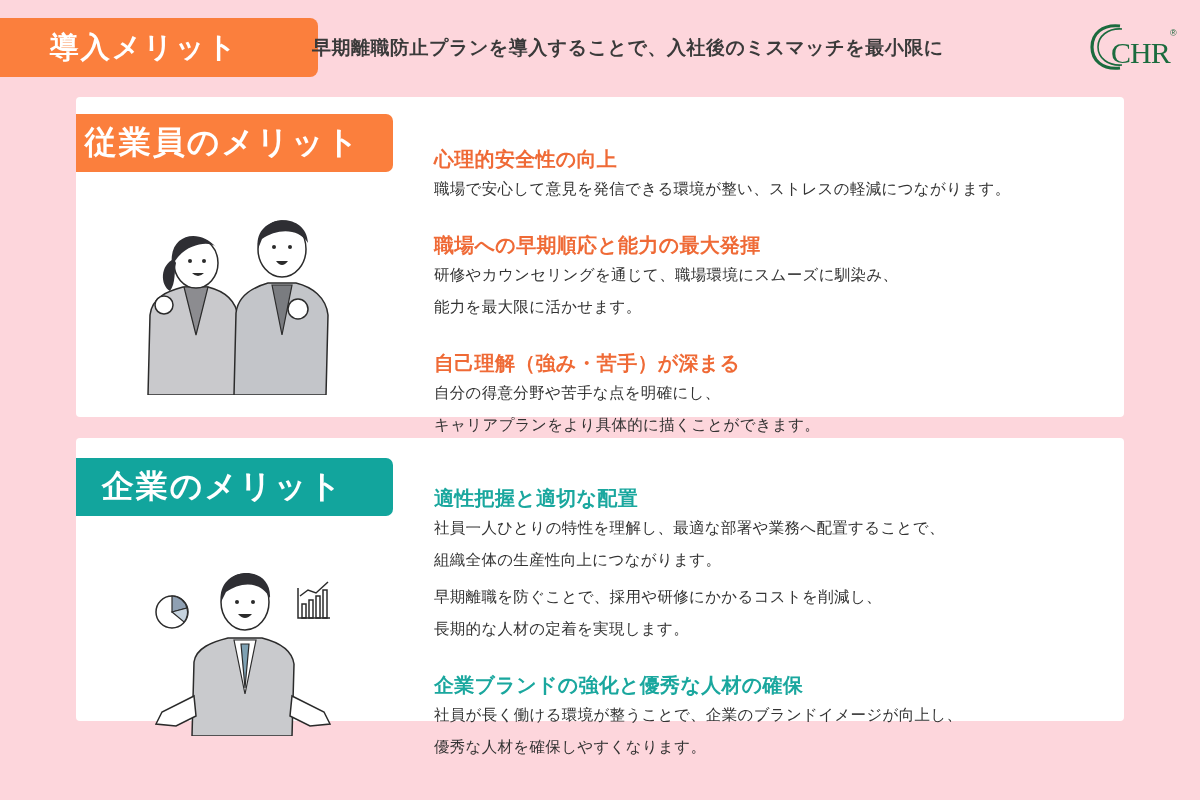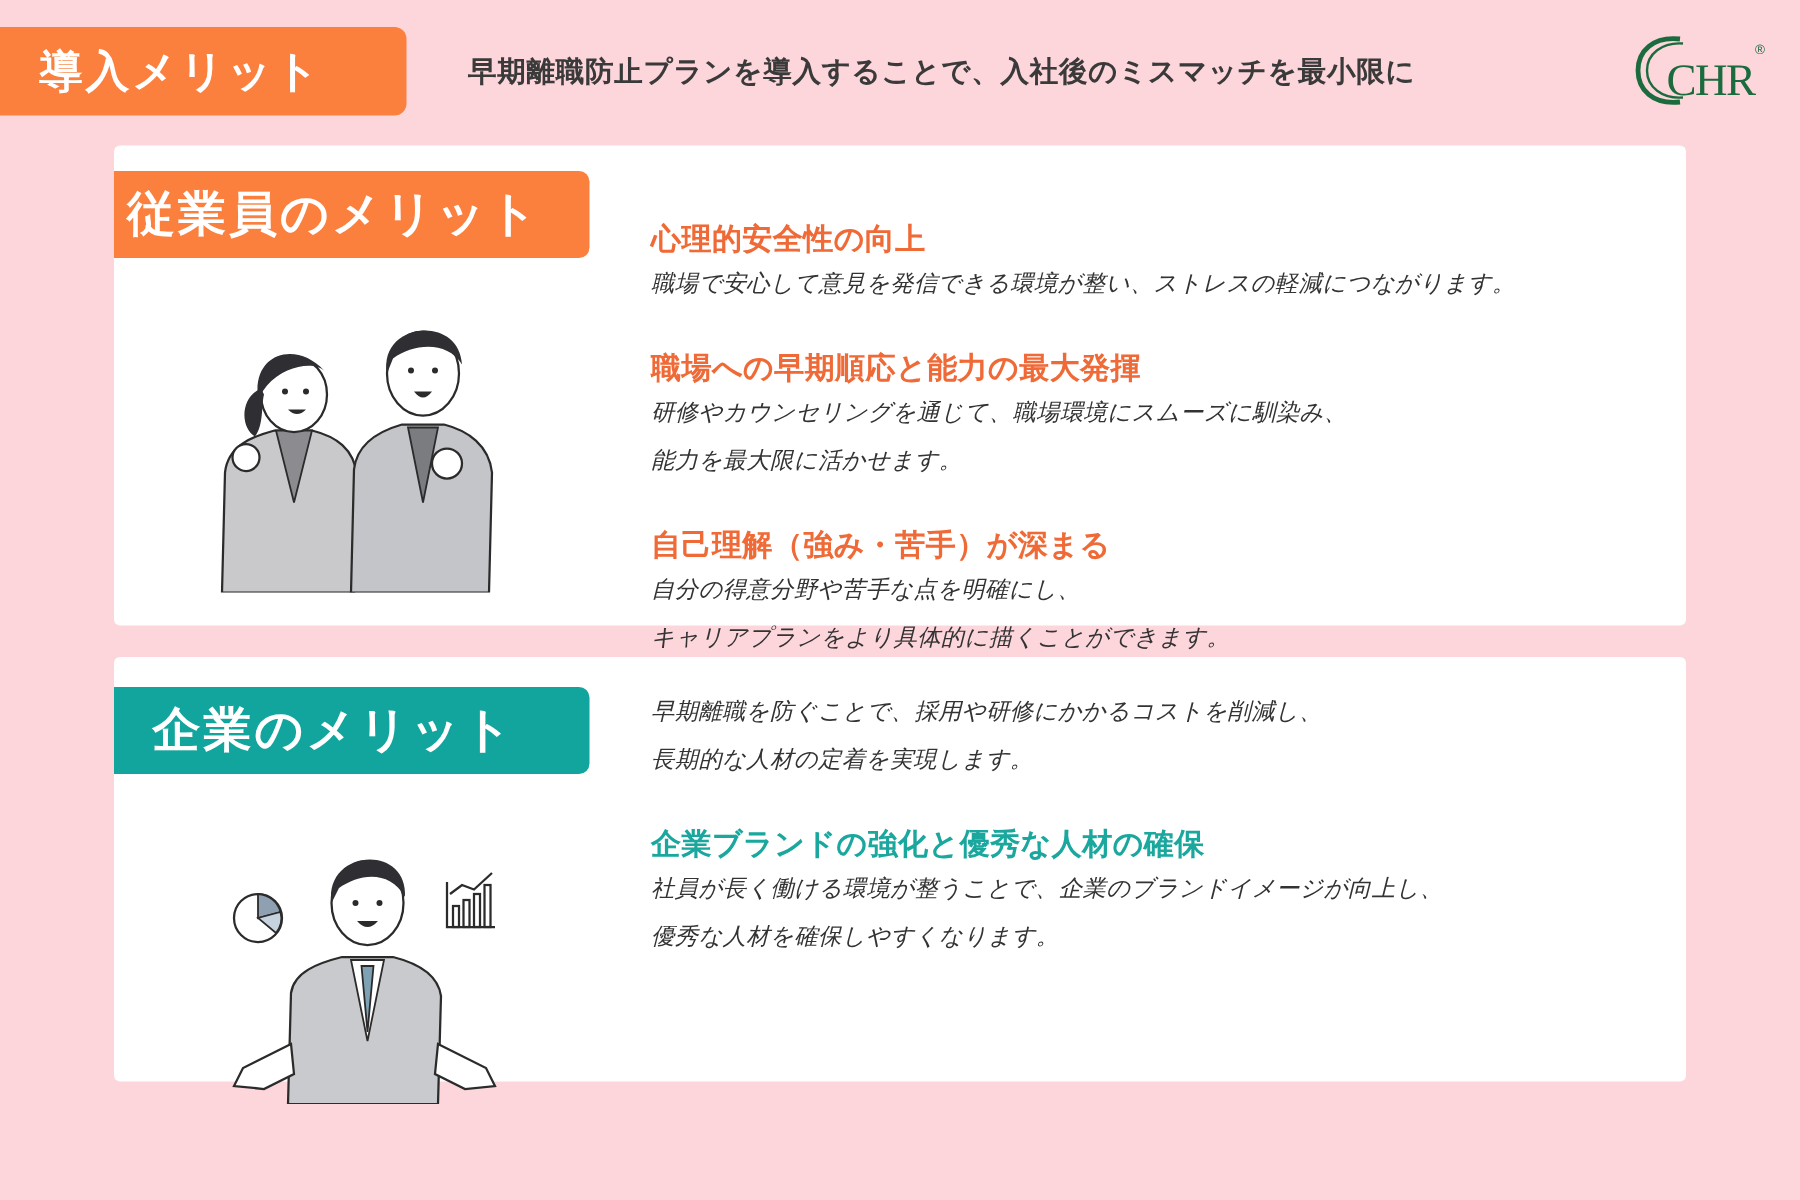--- a/index.html
+++ b/index.html
@@ -4,21 +4,21 @@
   <style>
     * { margin: 0; padding: 0; box-sizing: border-box; }
     html, body { width: 1200px; height: 800px; overflow: hidden; }
     body {
       background: #fdd6dc;
       font-family: "DejaVu Sans", "Liberation Sans", sans-serif;
       color: #333333;
       position: relative;
     }
     .top-badge {
-      position: absolute; left: 0; top: 18px; width: 271px; height: 59px;
+      position: absolute; left: 0; top: 18px; width: 318px; height: 59px;
       background: #fb7f3d; border-radius: 0 8px 8px 0;
       color: #fff; font-size: 29px; font-weight: bold; letter-spacing: 2px;
       display: flex; align-items: center; justify-content: center;
       padding-right: 30px;
     }
     .top-subtitle {
       position: absolute; left: 312px; top: 30px; height: 36px;
       font-size: 19px; font-weight: bold; color: #3a3a3a;
       display: flex; align-items: center; letter-spacing: 0.5px;
     }
@@ -44,21 +44,21 @@
     .employee .illustration { left: 62px; top: 108px; width: 200px; height: 190px; }
     .company .illustration { left: 72px; top: 118px; width: 190px; height: 180px; }
     .items { position: absolute; left: 358px; right: 10px; }
     .employee .items { top: 22px; }
     .company .items { top: 20px; }
     .item-title {
       font-size: 20px; font-weight: bold; line-height: 28px; letter-spacing: 0.3px; margin-top: 26px;
     }
     .employee .item-title { color: #ef6a36; }
     .company .item-title { color: #1aa79e; }
-    .item-desc { font-size: 15.5px; line-height: 32px; color: #333; letter-spacing: 0.3px; font-style: italic; }
+    .item-desc { font-size: 15.5px; line-height: 32px; color: #333; letter-spacing: 0.3px; }
     .item { margin-bottom: 5px; }
     .employee .item { margin-bottom: 7px; }
   </style>
 </head>
 <body>
 
 <div class="top-badge">
   <span>導入メリット</span>
 </div>
 <div class="top-subtitle">早期離職防止プランを導入することで、入社後のミスマッチを最小限に</div>
@@ -146,20 +146,25 @@
       <circle cx="89" cy="46" r="2" fill="#2b2b2b"></circle>
         <circle cx="105" cy="46" r="2" fill="#2b2b2b"></circle>
       <path d="M90 58 Q97 66 104 58 Z" fill="#2b2b2b"></path>
 
       <path d="M46 140 L14 156 L8 168 L28 170 L48 160 Z" fill="#fff" stroke="#2b2b2b" stroke-width="1.5"></path>
       <path d="M144 140 L176 156 L182 168 L162 170 L142 160 Z" fill="#fff" stroke="#2b2b2b" stroke-width="1.5"></path>
     </svg>
   </div>
   <div class="items">
     <div class="item">
+      <div class="item-title">適性把握と適切な配置</div>
+      <div class="item-desc">社員一人ひとりの特性を理解し、最適な部署や業務へ配置することで、</div>
+      <div class="item-desc">組織全体の生産性向上につながります。</div>
+    </div>
+    <div class="item">
       <div class="item-desc">早期離職を防ぐことで、採用や研修にかかるコストを削減し、</div>
       <div class="item-desc">長期的な人材の定着を実現します。</div>
     </div>
     <div class="item">
       <div class="item-title">企業ブランドの強化と優秀な人材の確保</div>
       <div class="item-desc">社員が長く働ける環境が整うことで、企業のブランドイメージが向上し、</div>
       <div class="item-desc">優秀な人材を確保しやすくなります。</div>
     </div>
   </div>
 </div>

